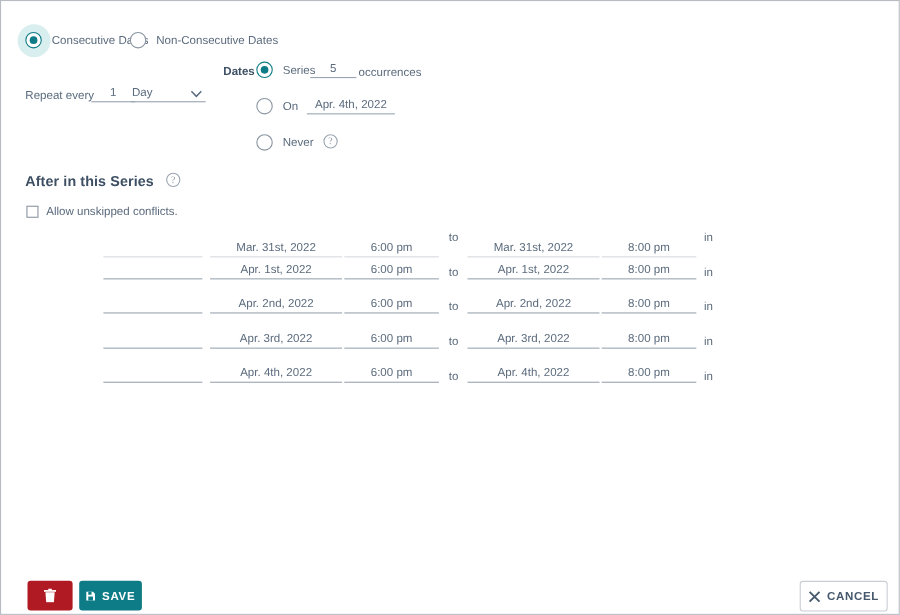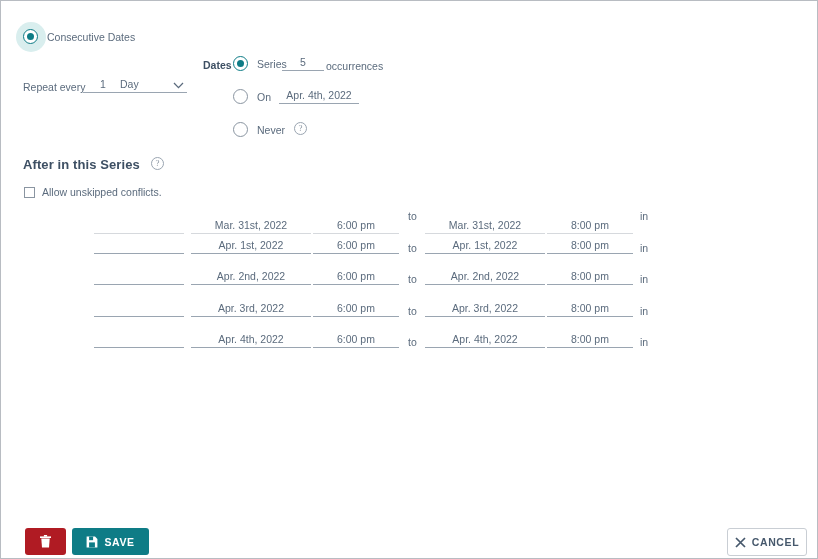--- a/index.html
+++ b/index.html
@@ -150,20 +150,26 @@
 
 
   <div class="radio-row" style="left:22px; top:28px;">
     <span class="radio-wrap">
       <span class="radio-halo"></span>
       <span class="radio checked"></span>
     </span>
     <span class="radio-label">Consecutive Dates</span>
   </div>
 
+  <div class="radio-row" style="left:117px; top:28px;">
+    <span class="radio-wrap">
+      <span class="radio"></span>
+    </span>
+    <span class="radio-label">Non-Consecutive Dates</span>
+  </div>
 
   <div class="lbl" style="left:22px; top:80px;">Repeat every</div>
   <div class="field" style="left:82px; top:76px; width:40px;">1</div>
   <div class="field sel" style="left:118px; top:76px; width:68px;">Day</div>
   <span class="chevron" style="left:172px; top:81px;">
     <svg width="11" height="7" viewBox="0 0 11 7">
         <path d="M1 1 L5.5 5.6 L10 1" fill="none" stroke="#5b6b7d" stroke-width="1.3"></path>
       </svg>
   </span>
 
@@ -239,21 +245,21 @@
     </div>
 
   <button class="btn btn-delete" style="left:24px; top:527px; width:41px; height:27px;">
     <svg width="11" height="13" viewBox="0 0 11 13">
       <rect x="0" y="1.4" width="11" height="1.6" fill="#fff"></rect>
       <rect x="3.9" y="0" width="3.2" height="1.6" fill="#fff"></rect>
       <path d="M1.3 3.4 h8.4 l-0.7 9 h-7 z" fill="#fff"></path>
     </svg>
   </button>
 
-  <button class="btn btn-save" style="left:71px; top:527px; width:77px; height:27px;">
+  <button class="btn btn-save" style="left:71px; top:527px; width:57px; height:27px;">
     <svg width="12" height="12" viewBox="0 0 12 12">
       <path d="M0.6 0.6 h8.4 l2.4 2.4 v8.4 h-10.8 z" fill="#fff"></path>
       <rect x="3.1" y="0.6" width="4" height="3.6" fill="#0e7c86"></rect>
       <rect x="3.1" y="6.4" width="5.8" height="5" fill="#0e7c86"></rect>
     </svg>
     <span class="btxt">SAVE</span>
   </button>
 
   <button class="btn btn-cancel" style="left:726px; top:527px; width:80px; height:28px;">
     <svg width="11" height="11" viewBox="0 0 11 11">

